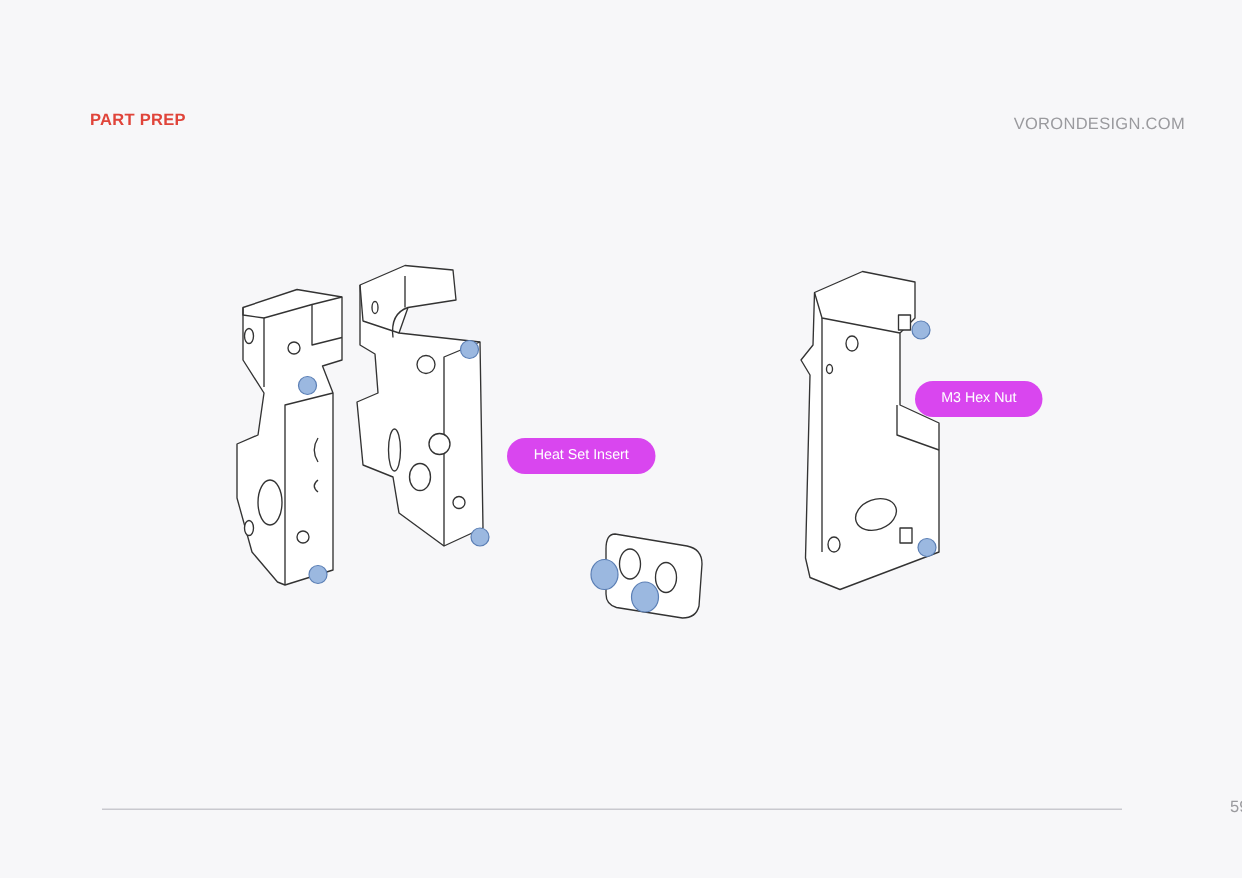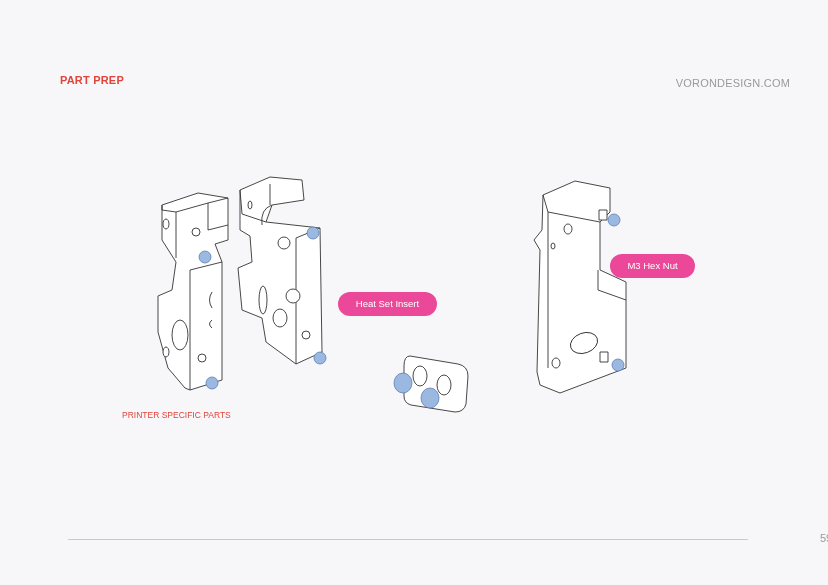--- a/index.html
+++ b/index.html
@@ -1,20 +1,20 @@
 <!DOCTYPE html>
 <html><head>
 <meta charset="utf-8">
 <style>
   html,body{margin:0;padding:0;}
   body{width:828px;height:585px;background:#f7f7f9;position:relative;overflow:hidden;font-family:"Liberation Sans",sans-serif;}
   .section-title{position:absolute;left:60px;top:74px;font-size:11px;color:#e0443a;letter-spacing:0.2px;font-weight:bold;}
   .site{position:absolute;right:38px;top:77px;font-size:11px;color:#9a9a9e;letter-spacing:0.2px;}
   .illus{position:absolute;left:0;top:0;width:828px;height:585px;}
-  .callout{position:absolute;background:#ec4899;color:#fff;font-size:9.5px;border-radius:12px;height:24px;line-height:24px;text-align:center;}
+  .callout{position:absolute;background:#d946ef;color:#fff;font-size:9.5px;border-radius:12px;height:24px;line-height:24px;text-align:center;}
   .callout.heat{left:338px;top:292px;width:99px;}
   .callout.hex{left:610px;top:254px;width:85px;}
   .info{position:absolute;left:122px;top:410px;width:240px;}
   .info-title{font-size:8.5px;color:#e0443a;margin-bottom:3px;}
   .info-body{font-size:7.6px;color:#9a9a9e;line-height:13.5px;}
   .rule{position:absolute;left:68px;top:539px;width:680px;height:1px;background:#c9c9cf;}
   .page-num{position:absolute;left:776px;top:532px;font-size:11px;color:#9a9a9e;margin-left:44px;}
 </style>
 </head>
 <body>
@@ -82,17 +82,16 @@
     <ellipse cx="430" cy="398" rx="9" ry="10"></ellipse>
     <circle cx="614" cy="220" r="6"></circle>
     <circle cx="618" cy="365" r="6"></circle>
   </g>
 </svg>
 
 <div class="callout heat">Heat Set Insert</div>
 <div class="callout hex">M3 Hex Nut</div>
 
 <div class="info">
-  <div class="info-title">PRINTER SPECIFIC PARTS</div>
 </div>
 
 <div class="rule"></div>
 <div class="page-num">59</div>
 
 </body></html>

